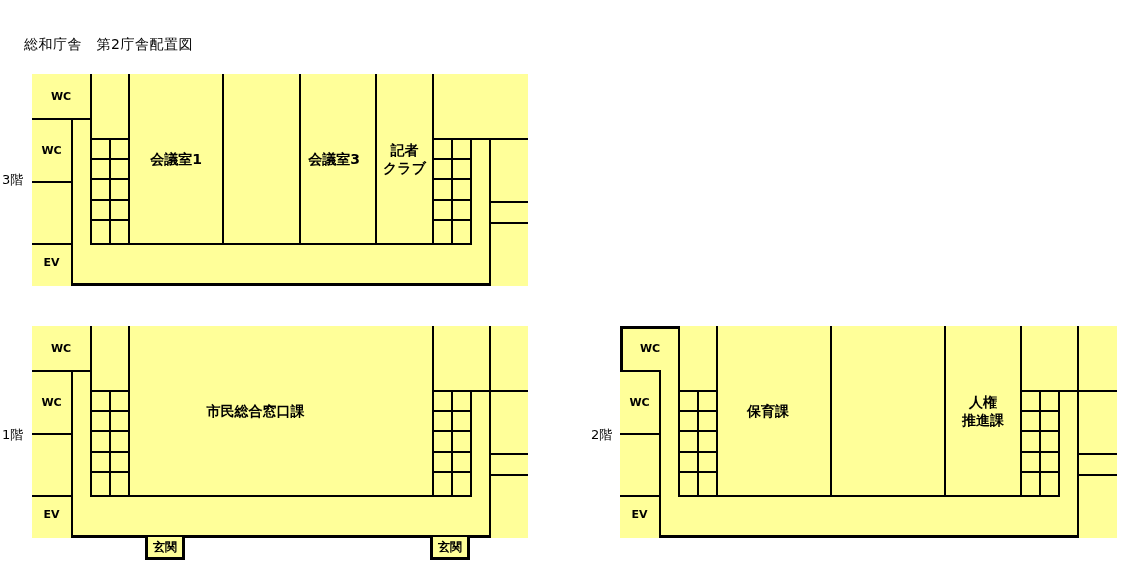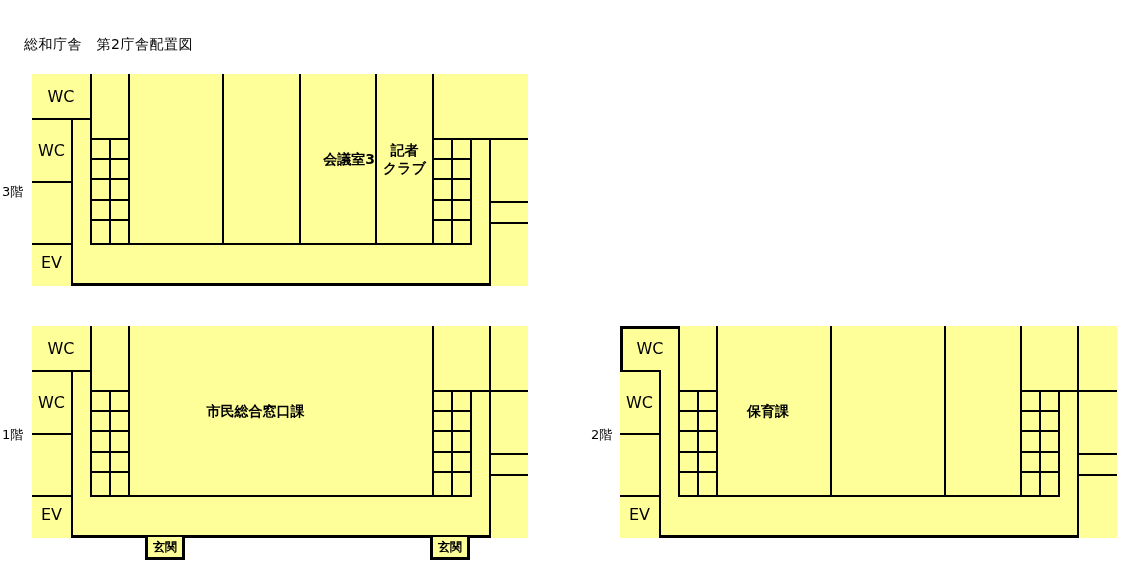--- a/index.html
+++ b/index.html
@@ -3,29 +3,29 @@
 <meta charset="utf-8">
 <style>
   html,body{margin:0;padding:0;background:#ffffff;}
   body{width:1143px;height:571px;position:relative;overflow:hidden;font-family:"DejaVu Sans","Liberation Sans",sans-serif;color:#000;}
   .title{position:absolute;left:24px;top:36px;font-size:14px;letter-spacing:0.5px;}
   .floor-label{position:absolute;font-size:13px;}
   .plan{position:absolute;}
   .b{position:absolute;box-sizing:border-box;background:#ffff99;border:2px solid #000;}
   .outer{border-width:3px;}
   .lbl{position:absolute;display:flex;align-items:center;justify-content:center;text-align:center;font-size:14px;line-height:18px;font-weight:bold;}
-  .sm{font-size:16px;font-weight:normal;}
+  .sm{font-size:11px;font-weight:bold;}
   .entrance{position:absolute;box-sizing:border-box;background:#ffff99;border:3px solid #000;border-top:none;font-size:12px;font-weight:bold;display:flex;align-items:center;justify-content:center;}
 </style>
 </head>
 <body>
 
 <div class="title">総和庁舎　第2庁舎配置図</div>
 
-<div class="floor-label" style="left:2px;top:183px;">3階</div>
+<div class="floor-label" style="left:2px;top:171px;">3階</div>
 <div class="plan" style="left:32px;top:74px;width:496px;height:212px;">
   <div class="b outer" style="left:0;top:0;width:496px;height:212px;"></div>
 
   <div class="b" style="left:0;top:0;width:60px;height:46px;border-left:none;border-top:none;"></div>
   <div class="lbl sm" style="left:0;top:0;width:58px;height:46px;">WC</div>
 
   <div class="b" style="left:0;top:44px;width:41px;height:65px;border-left:none;"></div>
   <div class="lbl sm" style="left:0;top:44px;width:39px;height:65px;">WC</div>
   <div class="b" style="left:0;top:107px;width:41px;height:64px;border-left:none;"></div>
 
@@ -38,23 +38,24 @@
   <div class="b" style="left:58px;top:84px;width:21px;height:22px;"></div>
   <div class="b" style="left:77px;top:84px;width:21px;height:22px;"></div>
   <div class="b" style="left:58px;top:104px;width:21px;height:23px;"></div>
   <div class="b" style="left:77px;top:104px;width:21px;height:23px;"></div>
   <div class="b" style="left:58px;top:125px;width:21px;height:22px;"></div>
   <div class="b" style="left:77px;top:125px;width:21px;height:22px;"></div>
   <div class="b" style="left:58px;top:145px;width:21px;height:26px;"></div>
   <div class="b" style="left:77px;top:145px;width:21px;height:26px;"></div>
 
   <div class="b" style="left:96px;top:0;width:96px;height:171px;border-top:none;"></div>
+  <div class="lbl" style="left:96px;top:60px;width:96px;height:50px;">会議室1</div>
   <div class="b" style="left:190px;top:0;width:79px;height:171px;border-top:none;"></div>
   <div class="b" style="left:267px;top:0;width:78px;height:171px;border-top:none;"></div>
-  <div class="lbl" style="left:270px;top:60px;width:94px;height:50px;">会議室3</div>
+  <div class="lbl" style="left:255px;top:60px;width:94px;height:50px;">会議室3</div>
   <div class="b" style="left:343px;top:0;width:59px;height:171px;border-top:none;"></div>
   <div class="lbl" style="left:343px;top:60px;width:59px;height:50px;white-space:pre-line;">記者
 クラブ</div>
 
   <div class="b" style="left:400px;top:0;width:96px;height:66px;border-top:none;border-right:none;"></div>
 
   <div class="b" style="left:400px;top:64px;width:21px;height:22px;"></div>
   <div class="b" style="left:419px;top:64px;width:21px;height:22px;"></div>
   <div class="b" style="left:400px;top:84px;width:21px;height:22px;"></div>
   <div class="b" style="left:419px;top:84px;width:21px;height:22px;"></div>
@@ -129,20 +130,22 @@
   <div class="b" style="left:58px;top:104px;width:21px;height:23px;"></div>
   <div class="b" style="left:77px;top:104px;width:21px;height:23px;"></div>
   <div class="b" style="left:58px;top:125px;width:21px;height:22px;"></div>
   <div class="b" style="left:77px;top:125px;width:21px;height:22px;"></div>
   <div class="b" style="left:58px;top:145px;width:21px;height:26px;"></div>
   <div class="b" style="left:77px;top:145px;width:21px;height:26px;"></div>
   <div class="b" style="left:96px;top:0;width:116px;height:171px;border-top:none;"></div>
   <div class="lbl" style="left:96px;top:60px;width:104px;height:50px;">保育課</div>
   <div class="b" style="left:210px;top:0;width:116px;height:171px;border-top:none;"></div>
   <div class="b" style="left:324px;top:0;width:78px;height:171px;border-top:none;"></div>
+  <div class="lbl" style="left:324px;top:60px;width:78px;height:50px;white-space:pre-line;">人権
+推進課</div>
   <div class="b" style="left:400px;top:0;width:59px;height:66px;border-top:none;"></div>
   <div class="b" style="left:457px;top:0;width:40px;height:66px;border-top:none;border-right:none;"></div>
   <div class="b" style="left:400px;top:64px;width:21px;height:22px;"></div>
   <div class="b" style="left:419px;top:64px;width:21px;height:22px;"></div>
   <div class="b" style="left:400px;top:84px;width:21px;height:22px;"></div>
   <div class="b" style="left:419px;top:84px;width:21px;height:22px;"></div>
   <div class="b" style="left:400px;top:104px;width:21px;height:23px;"></div>
   <div class="b" style="left:419px;top:104px;width:21px;height:23px;"></div>
   <div class="b" style="left:400px;top:125px;width:21px;height:22px;"></div>
   <div class="b" style="left:419px;top:125px;width:21px;height:22px;"></div>

